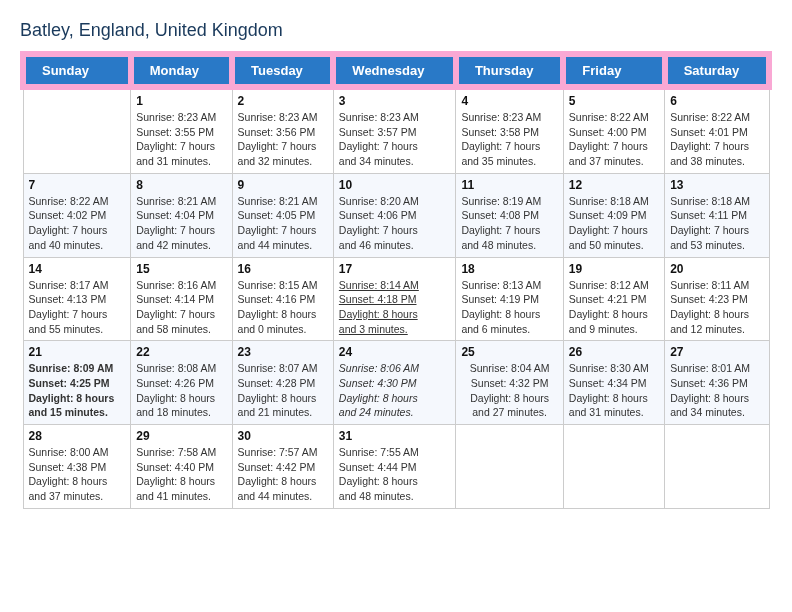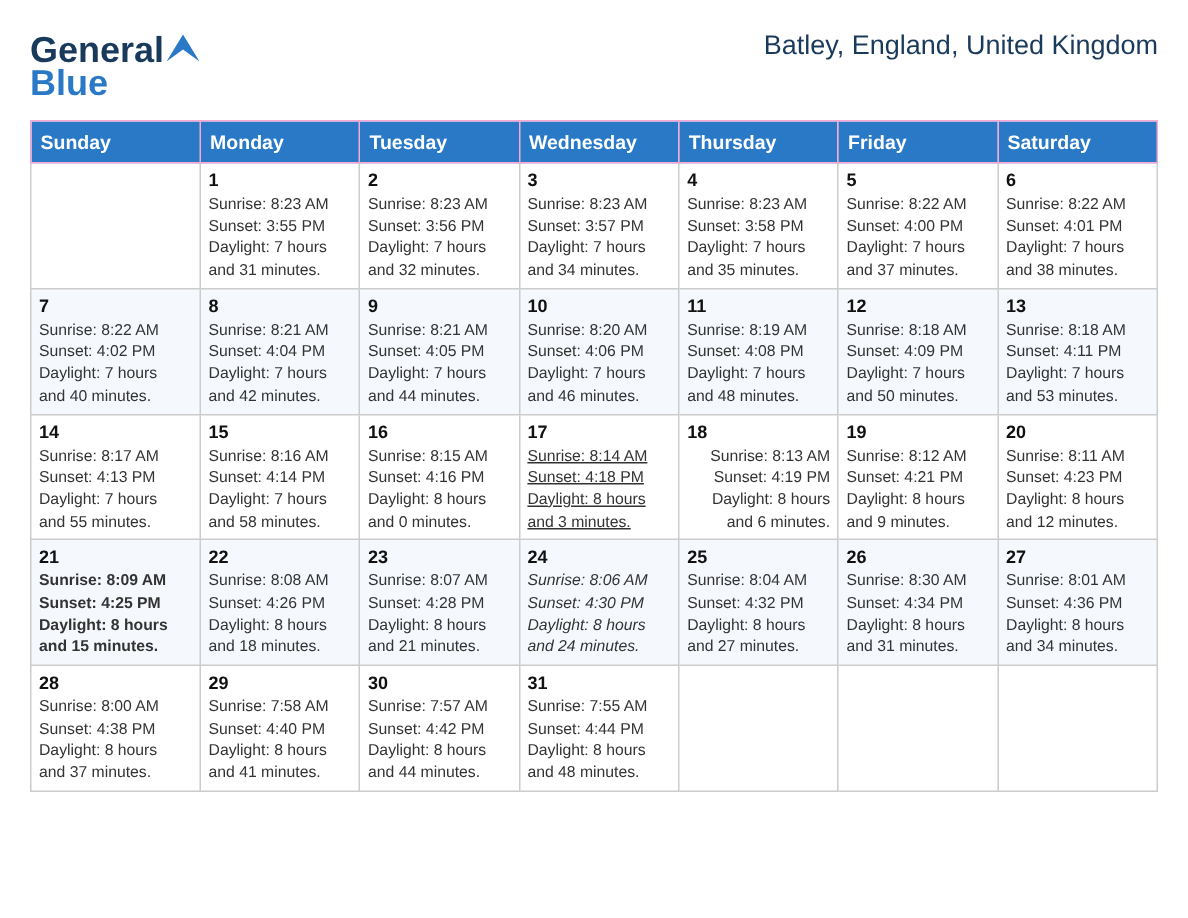--- a/index.html
+++ b/index.html
@@ -35,24 +35,24 @@
     }
     table {
       width: 100%;
       border-collapse: collapse;
       font-size: 11px;
     }
     thead tr th {
       background-color: #2979c7;
       color: #fff;
       text-align: left;
-      padding: 6px 6px;
+      padding: 6px 16px;
       font-size: 13px;
       font-weight: bold;
-      border: 1px solid #f9a8d4;
+      border: 6px solid #f9a8d4;
     }
     tbody tr td {
       border: 1px solid #ccc;
       vertical-align: top;
       padding: 4px 5px;
       min-height: 70px;
       height: 80px;
     }
     tbody tr:nth-child(even) td {
       background-color: #f5f8fd;
@@ -73,29 +73,20 @@
       line-height: 1.4;
     }
     .empty-cell {
       background: #fff !important;
     }
   </style>
 </head>
 <body>
 
 <div class="header-area">
-  <div class="logo">
-    <div style="display:flex;align-items:center;">
-      <span style="font-size:24px;font-weight:bold;color:#1a3a5c;">General</span>
-      <svg width="22" height="18" viewBox="0 0 22 18" style="margin-left:2px;margin-top:-4px;">
-        <polygon points="0,18 11,0 22,18 11,10" fill="#2979c7"></polygon>
-      </svg>
-    </div>
-    <span style="font-size:24px;font-weight:bold;color:#2979c7;margin-top:-6px;">Blue</span>
-  </div>
   <div class="title-area">
     <div class="location-title">Batley, England, United Kingdom</div>
   </div>
 </div>
 
 <table>
   <thead>
     <tr>
     <th>Sunday</th>
         <th>Monday</th>
@@ -227,21 +218,21 @@
         </td>
         <td>
           <span class="day-num">17</span>
           <div class="day-info" style="white-space: pre-line; text-decoration: underline;">Sunrise: 8:14 AM
 Sunset: 4:18 PM
 Daylight: 8 hours
 and 3 minutes.</div>
         </td>
         <td>
           <span class="day-num">18</span>
-          <div class="day-info" style="white-space: pre-line; text-align: right;">Sunrise: 8:13 AM
+          <div class="day-info" style="white-space: pre-line;">Sunrise: 8:13 AM
 Sunset: 4:19 PM
 Daylight: 8 hours
 and 6 minutes.</div>
         </td>
         <td>
           <span class="day-num">19</span>
           <div class="day-info" style="white-space: pre-line;">Sunrise: 8:12 AM
 Sunset: 4:21 PM
 Daylight: 8 hours
 and 9 minutes.</div>
@@ -278,21 +269,21 @@
         </td>
         <td>
           <span class="day-num">24</span>
           <div class="day-info" style="white-space: pre-line; font-style: italic;">Sunrise: 8:06 AM
 Sunset: 4:30 PM
 Daylight: 8 hours
 and 24 minutes.</div>
         </td>
         <td>
           <span class="day-num">25</span>
-          <div class="day-info" style="white-space: pre-line;">Sunrise: 8:04 AM
+          <div class="day-info" style="white-space: pre-line; text-align: center;">Sunrise: 8:04 AM
 Sunset: 4:32 PM
 Daylight: 8 hours
 and 27 minutes.</div>
         </td>
         <td>
           <span class="day-num">26</span>
           <div class="day-info" style="white-space: pre-line;">Sunrise: 8:30 AM
 Sunset: 4:34 PM
 Daylight: 8 hours
 and 31 minutes.</div>

